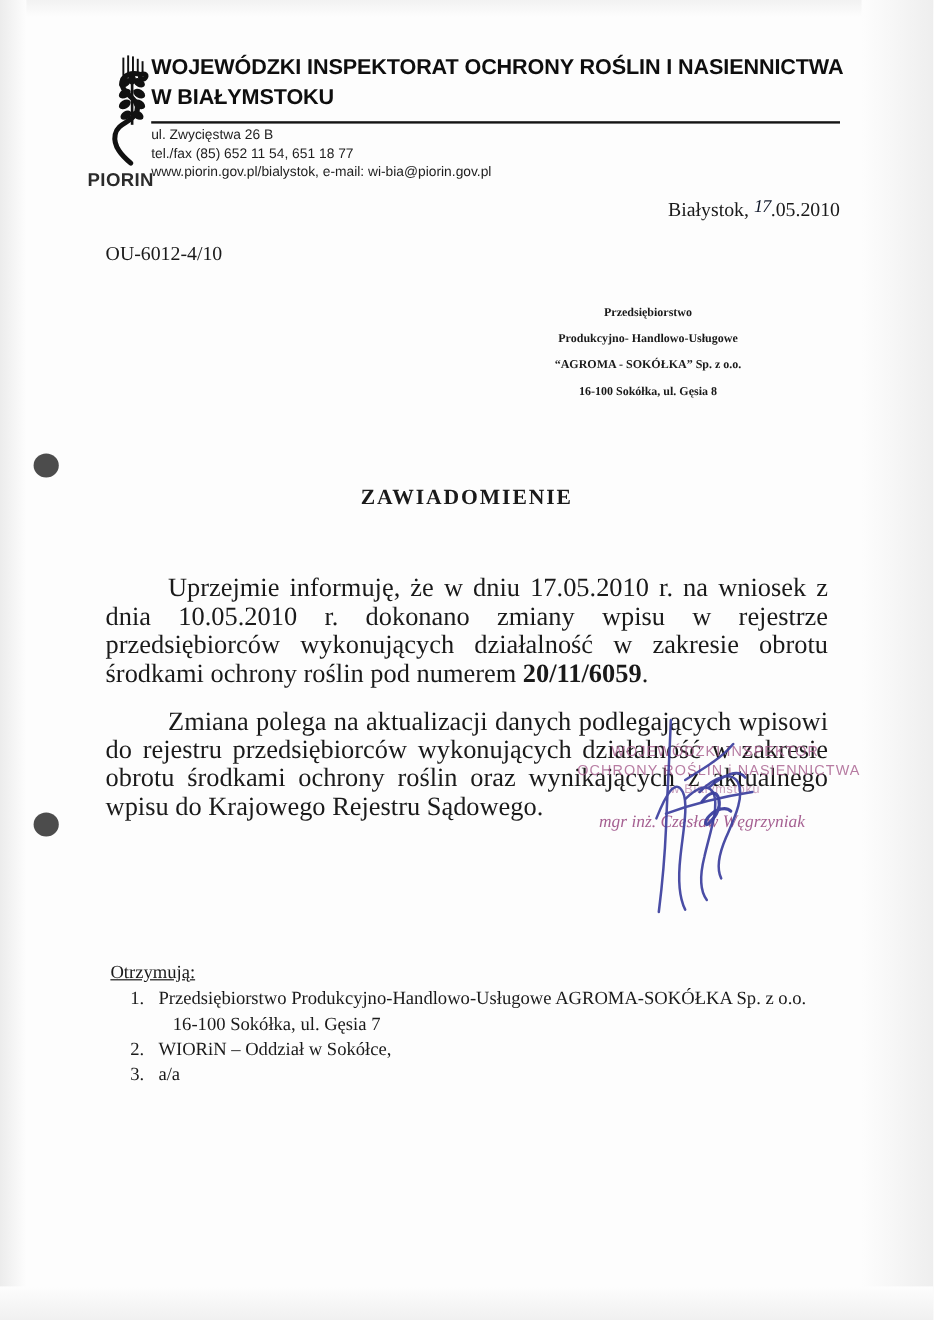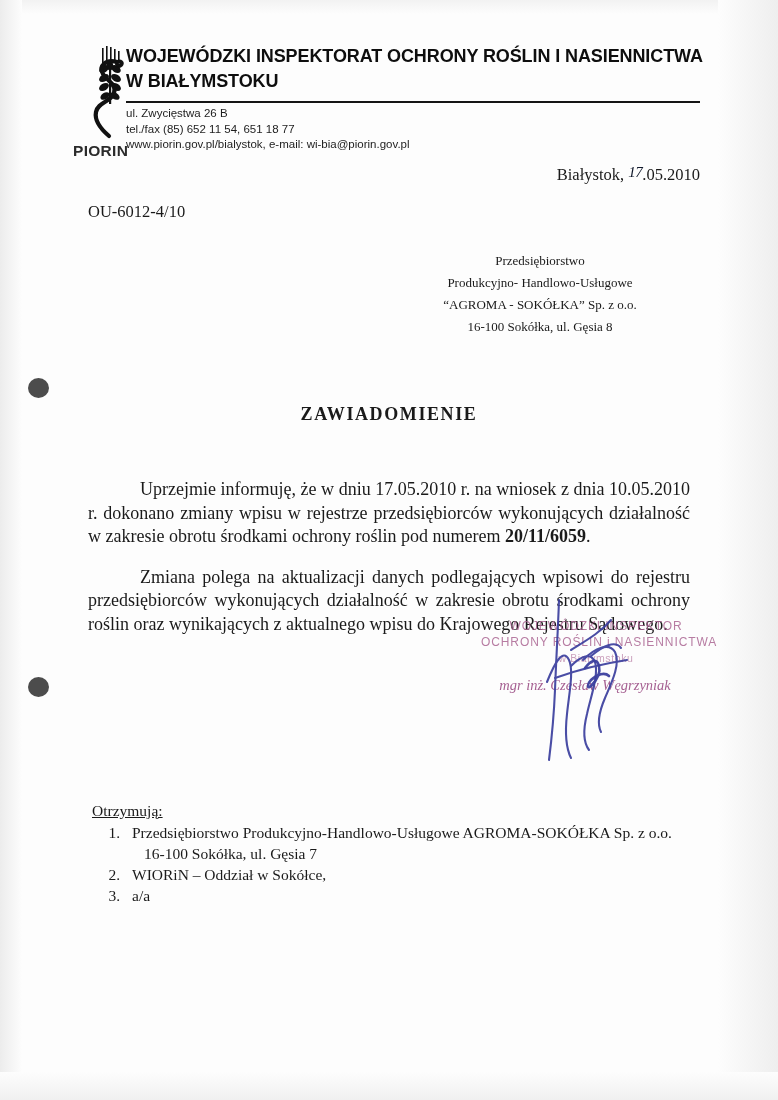--- a/index.html
+++ b/index.html
@@ -134,22 +134,22 @@
 
   
   #addressee {
     position: absolute;
     left: 380px;
     top: 250px;
     width: 320px;
     text-align: center;
   }
   .addressee-line {
-    font-size: 13px;
-    font-weight: 400;
+    font-size: 10px;
+    font-weight: 700;
     line-height: 22px;
     white-space: nowrap;
   }
 
   
   #doc-title {
     position: absolute;
     left: 0;
     top: 404px;
     width: 778px;
@@ -160,21 +160,21 @@
   }
 
   
   #body-text {
     position: absolute;
     left: 88px;
     top: 478px;
     width: 602px;
   }
   .body-par {
-    font-size: 18px;
+    font-size: 22px;
     line-height: 23.5px;
     text-align: justify;
     text-indent: 52px;
     margin: 0;
   }
   .body-par + .body-par { margin-top: 17px; }
   .bold-inline { font-weight: 700; }
 
   
   #signature-area {

